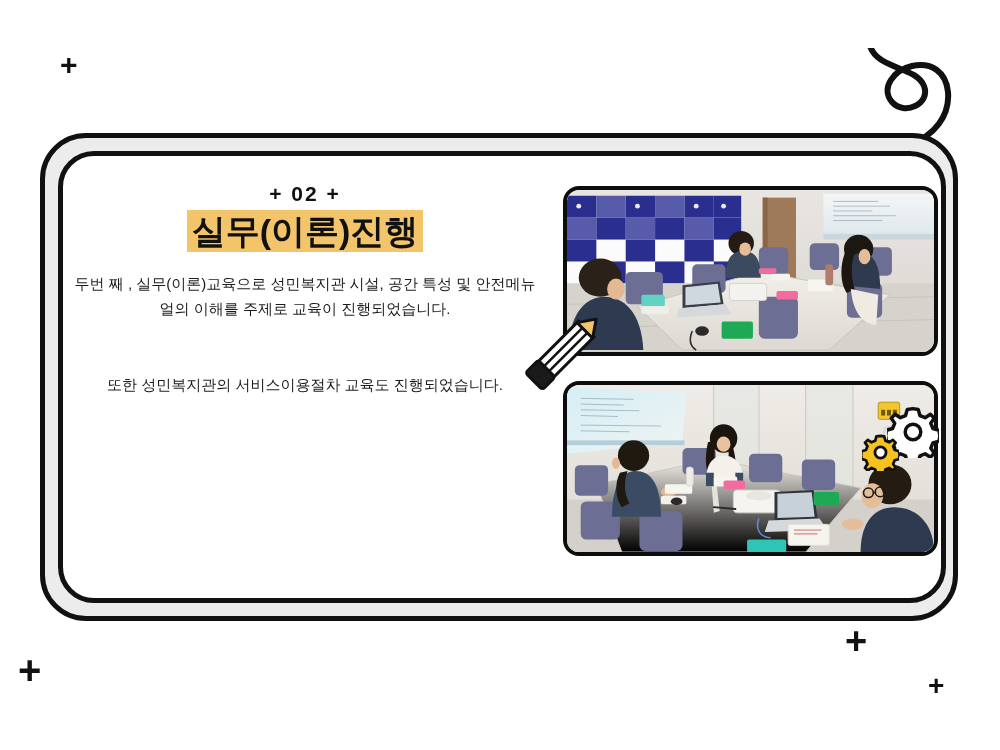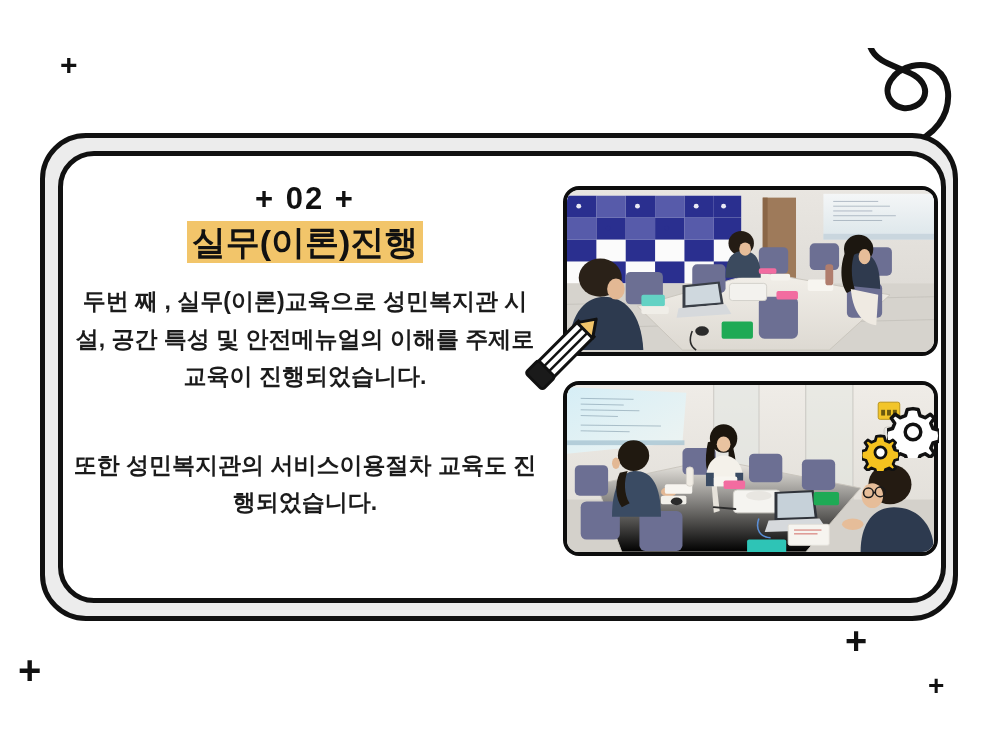--- a/index.html
+++ b/index.html
@@ -67,21 +67,21 @@
 
   
   .left-col {
     position: absolute;
     left: 70px;
     top: 182px;
     width: 470px;
     text-align: center;
   }
   .kicker {
-    font-size: 31px;
+    font-size: 21px;
     font-weight: 800;
     letter-spacing: 2px;
     color: #111111;
     margin: 0 0 8px 0;
     line-height: 1.1;
   }
   .headline-wrap {
     margin: 0 0 22px 0;
     line-height: 1.1;
   }
@@ -89,22 +89,22 @@
     display: inline;
     font-size: 34px;
     font-weight: 800;
     color: #111111;
     background: #f2c56a;
     padding: 2px 5px;
     box-decoration-break: clone;
     -webkit-box-decoration-break: clone;
   }
   .para {
-    font-size: 23px;
-    font-weight: 700;
+    font-size: 15px;
+    font-weight: 400;
     color: #1b1b1b;
     line-height: 1.62;
     margin: 0;
   }
   .para.second { margin-top: 52px; }
 
   
   .photo {
     position: absolute;
     border: 4px solid #0d0d0d;

